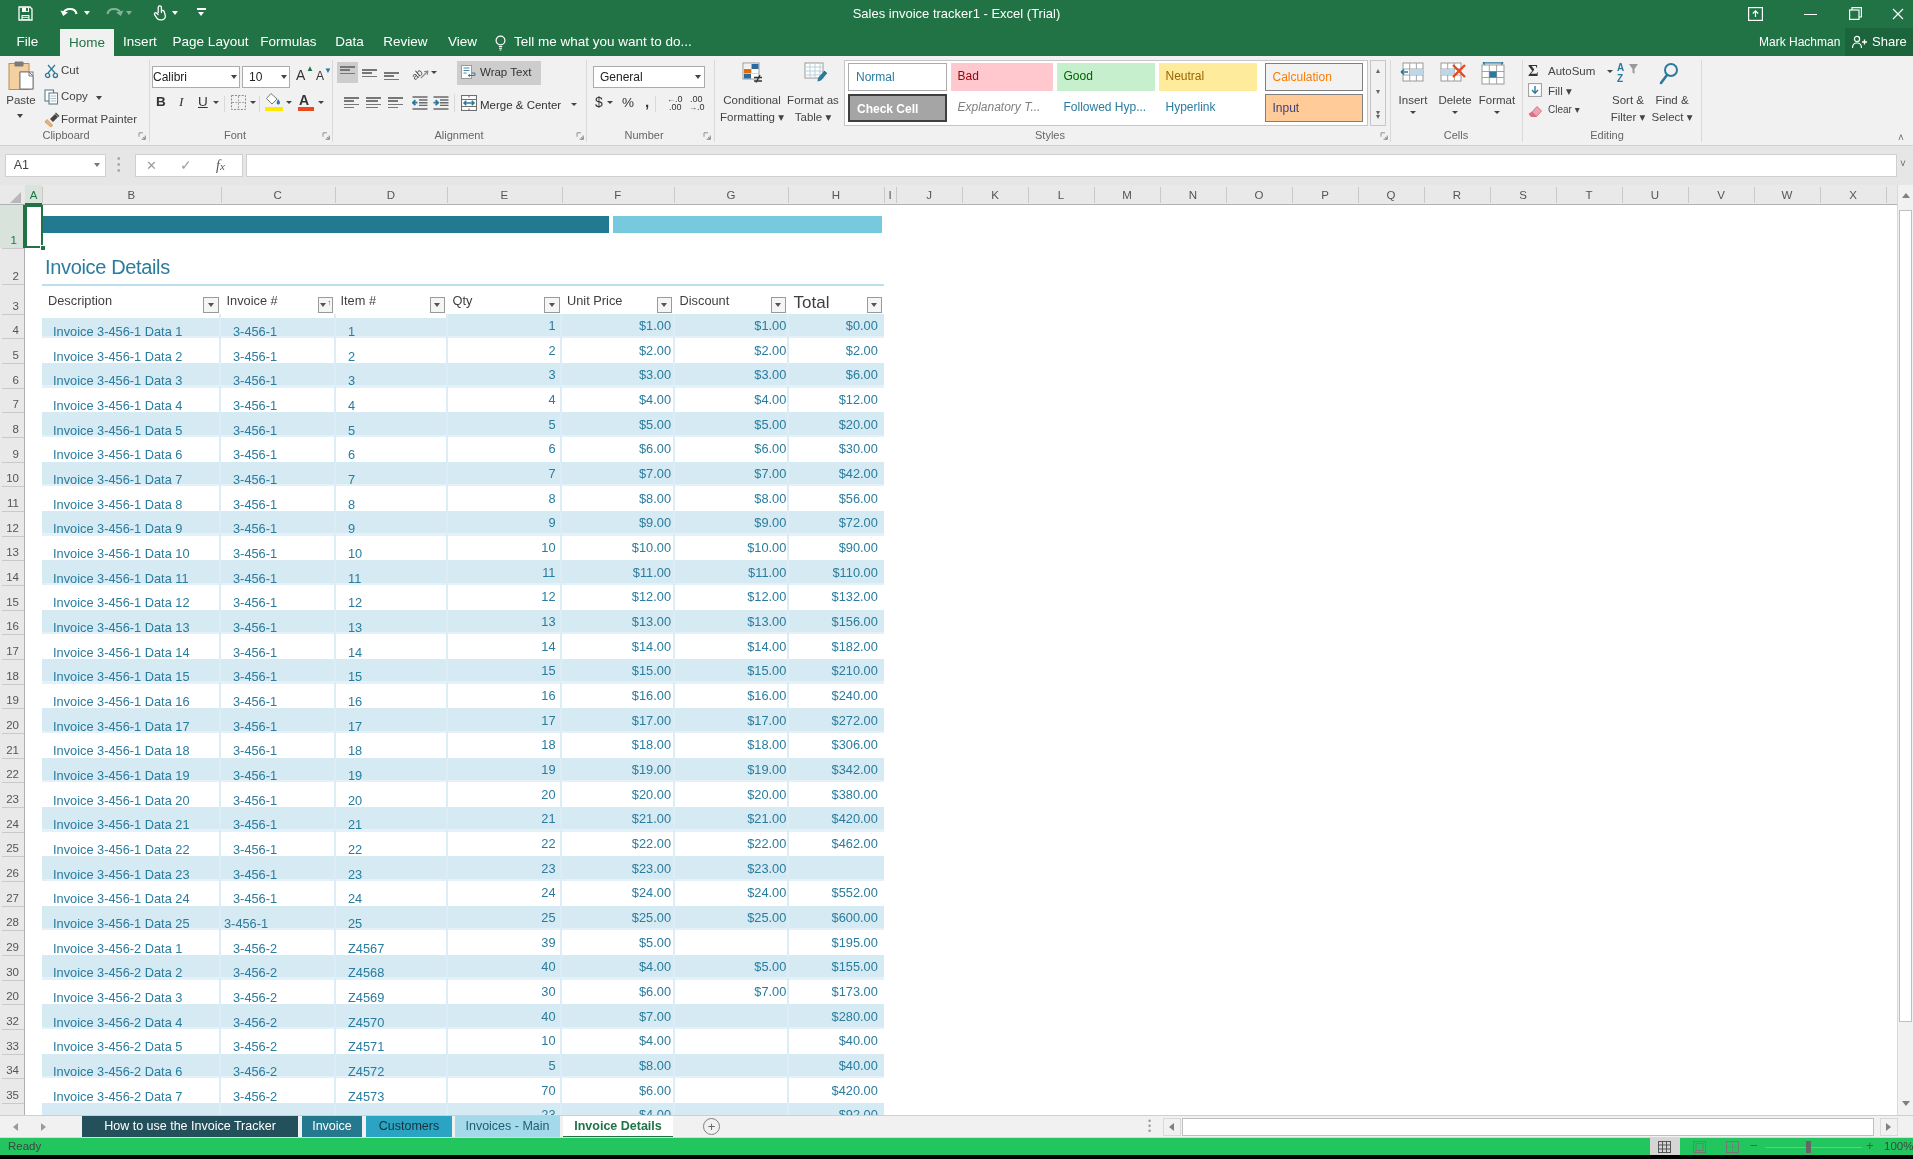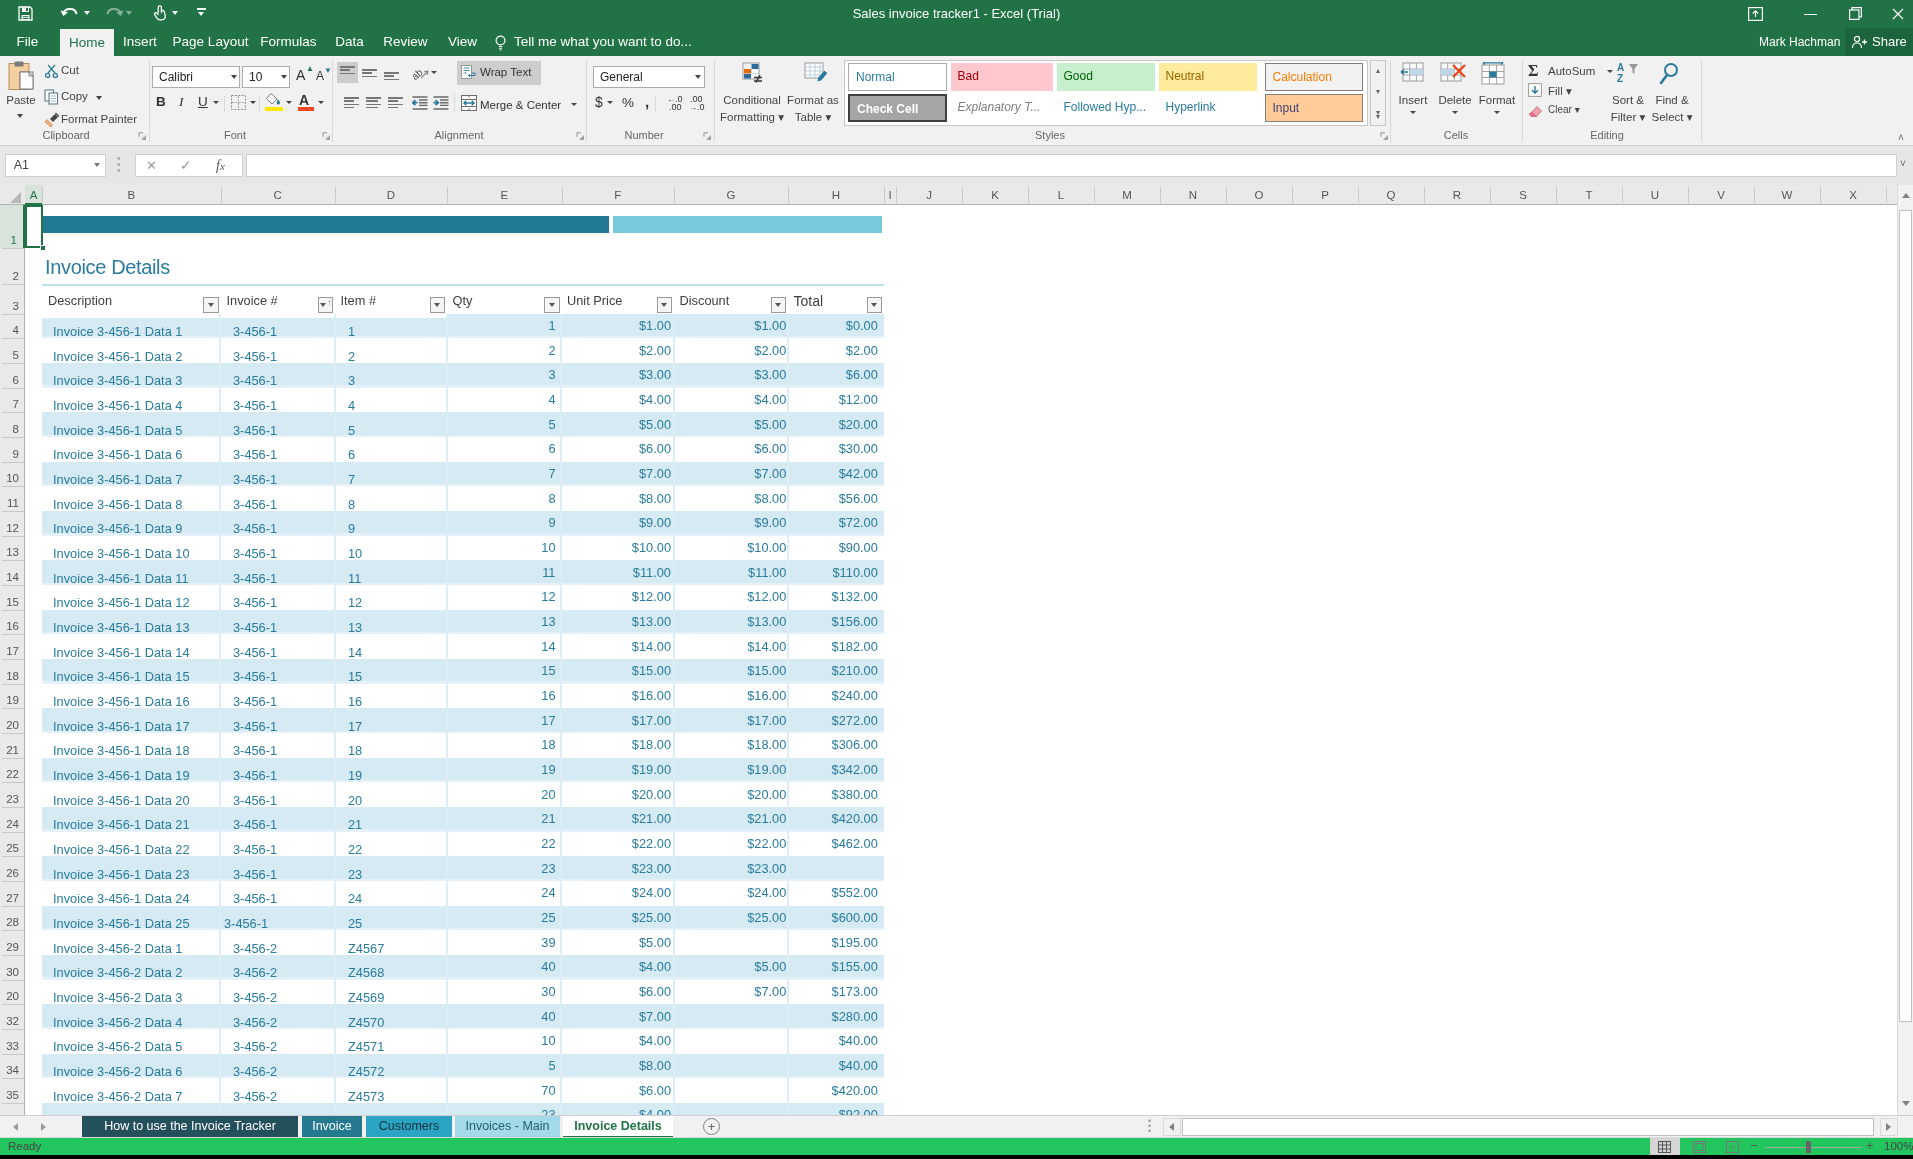--- a/index.html
+++ b/index.html
@@ -123,21 +123,21 @@
 <path d="M6.5 7 h5.5 M6.5 9.5 h5.5 M6.5 12 h5.5" stroke="#9db4c0" stroke-width="0.9"></path>
 </svg>
 <div class="ab" style="left:61px;top:90px;font-size:11.5px;color:#444">Copy</div>
 <div class="ab" style="left:96px;top:96px;width:0;height:0;border-left:3.5px solid transparent;border-right:3.5px solid transparent;border-top:4px solid #444"></div>
 <svg class="ico" style="left:44px;top:112px" width="16" height="16" viewBox="0 0 16 16">
 <path d="M1 10 l6 5 1.5-2 -5.5-5.5 z" fill="#f0b27d" stroke="#c98d4e" stroke-width="0.8"></path>
 <path d="M6 7 L11 2 l3 3 -5 5 z" fill="#444"></path>
 <path d="M11.5 1 l3.5 3.5" stroke="#444" stroke-width="1.2"></path>
 </svg>
 <div class="ab" style="left:61px;top:113px;font-size:11.5px;color:#444">Format Painter</div>
-<div class="ab" style="left:152px;top:66px;width:88px;height:22px;background:#fff;border:1px solid #ababab;font-size:12px;color:#222;line-height:20px;padding-left:6px">Calibri</div>
+<div class="ab" style="left:152px;top:66px;width:88px;height:22px;background:#fff;border:1px solid #ababab;font-size:12px;color:#222;line-height:20px;padding-left:0">Calibri</div>
 <div class="ab" style="left:231px;top:75px;width:0;height:0;border-left:3.5px solid transparent;border-right:3.5px solid transparent;border-top:4px solid #444"></div>
 <div class="ab" style="left:242px;top:66px;width:48px;height:22px;background:#fff;border:1px solid #ababab;font-size:12px;color:#222;line-height:20px;padding-left:6px">10</div>
 <div class="ab" style="left:281px;top:75px;width:0;height:0;border-left:3.5px solid transparent;border-right:3.5px solid transparent;border-top:4px solid #444"></div>
 <div class="ab" style="left:296px;top:67px;font-size:14px;color:#333">A<span style="position:absolute;left:10px;top:-3px;font-size:8px;color:#217346">▲</span></div>
 <div class="ab" style="left:316px;top:69px;font-size:12px;color:#333">A<span style="position:absolute;left:8px;top:-3px;font-size:8px;color:#2b7a9b">▼</span></div>
 <div class="ab" style="left:156px;top:94px;font-size:13.5px;font-weight:bold;color:#333">B</div>
 <div class="ab" style="left:179px;top:94px;font-size:13.5px;font-style:italic;font-family:'Liberation Serif',serif;color:#333">I</div>
 <div class="ab" style="left:198px;top:94px;font-size:13.5px;text-decoration:underline;color:#333">U</div>
 <div class="ab" style="left:213px;top:101px;width:0;height:0;border-left:3px solid transparent;border-right:3px solid transparent;border-top:3.5px solid #444"></div>
 <div class="ab" style="left:224px;top:96px;width:1px;height:16px;background:#d9d9d9"></div>
@@ -513,21 +513,21 @@
 <div class="ab" style="left:42px;top:31px;width:567px;height:16.5px;background:#227a92"></div>
 <div class="ab" style="left:613px;top:31px;width:269px;height:16.5px;background:#77cade"></div>
 <div class="ab" style="left:45px;top:70.5px;font-size:20px;letter-spacing:-0.35px;color:#2b7c9d">Invoice Details</div>
 <div class="ab" style="left:42px;top:99px;width:842px;height:1.5px;background:#bcdfec"></div>
 <div class="ab" style="left:48px;top:108px;font-size:12.8px;color:#3f3f3f">Description</div>
 <div class="ab" style="left:226.5px;top:108px;font-size:12.8px;color:#3f3f3f">Invoice #</div>
 <div class="ab" style="left:340.5px;top:108px;font-size:12.8px;color:#3f3f3f">Item #</div>
 <div class="ab" style="left:452.5px;top:108px;font-size:12.8px;color:#3f3f3f">Qty</div>
 <div class="ab" style="left:567px;top:108px;font-size:12.8px;color:#3f3f3f">Unit Price</div>
 <div class="ab" style="left:679.5px;top:108px;font-size:12.8px;color:#3f3f3f">Discount</div>
-<div class="ab" style="left:793.5px;top:108px;font-size:14px;color:#3f3f3f">Total</div>
+<div class="ab" style="left:793.5px;top:108px;font-size:17px;color:#3f3f3f">Total</div>
 <div class="ab" style="left:203.3px;top:112px;width:15.5px;height:15.5px;background:#f5f5f5;border:1px solid #9a9a9a"></div>
 <div class="ab" style="left:207.5px;top:117.80000000000001px;width:0;height:0;border-left:3.3px solid transparent;border-right:3.3px solid transparent;border-top:4px solid #555"></div>
 <div class="ab" style="left:317.8px;top:112px;width:15.5px;height:15.5px;background:#f5f5f5;border:1px solid #9a9a9a"></div>
 <div class="ab" style="left:320.40000000000003px;top:117.80000000000001px;width:0;height:0;border-left:3.3px solid transparent;border-right:3.3px solid transparent;border-top:4px solid #555"></div>
 <div class="ab" style="left:327.6px;top:114.39999999999998px;font-size:7.5px;color:#555;line-height:8px">↑</div>
 <div class="ab" style="left:429.8px;top:112px;width:15.5px;height:15.5px;background:#f5f5f5;border:1px solid #9a9a9a"></div>
 <div class="ab" style="left:434.0px;top:117.80000000000001px;width:0;height:0;border-left:3.3px solid transparent;border-right:3.3px solid transparent;border-top:4px solid #555"></div>
 <div class="ab" style="left:544.3px;top:112px;width:15.5px;height:15.5px;background:#f5f5f5;border:1px solid #9a9a9a"></div>
 <div class="ab" style="left:548.5px;top:117.80000000000001px;width:0;height:0;border-left:3.3px solid transparent;border-right:3.3px solid transparent;border-top:4px solid #555"></div>
 <div class="ab" style="left:656.8px;top:112px;width:15.5px;height:15.5px;background:#f5f5f5;border:1px solid #9a9a9a"></div>

